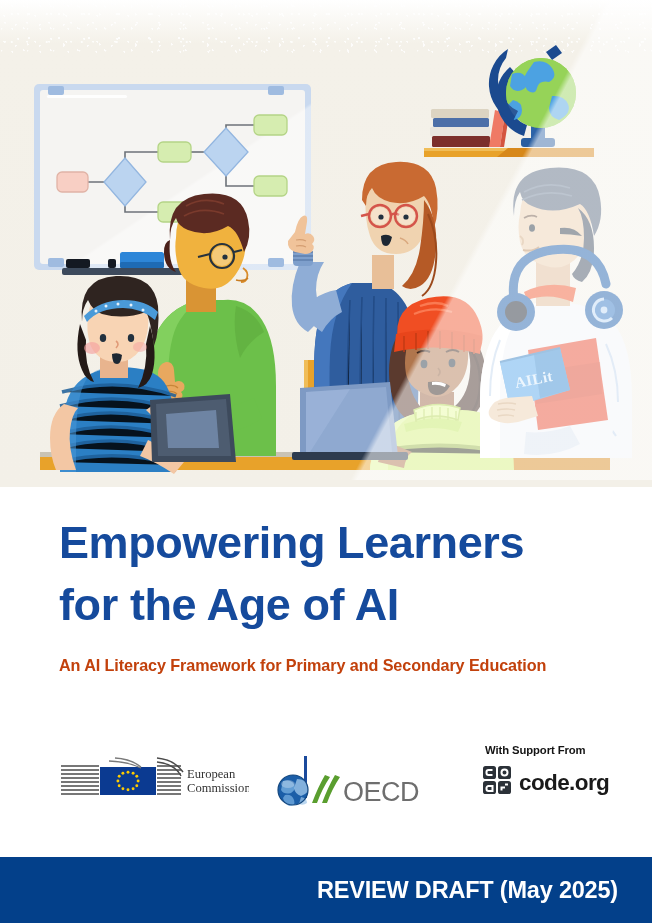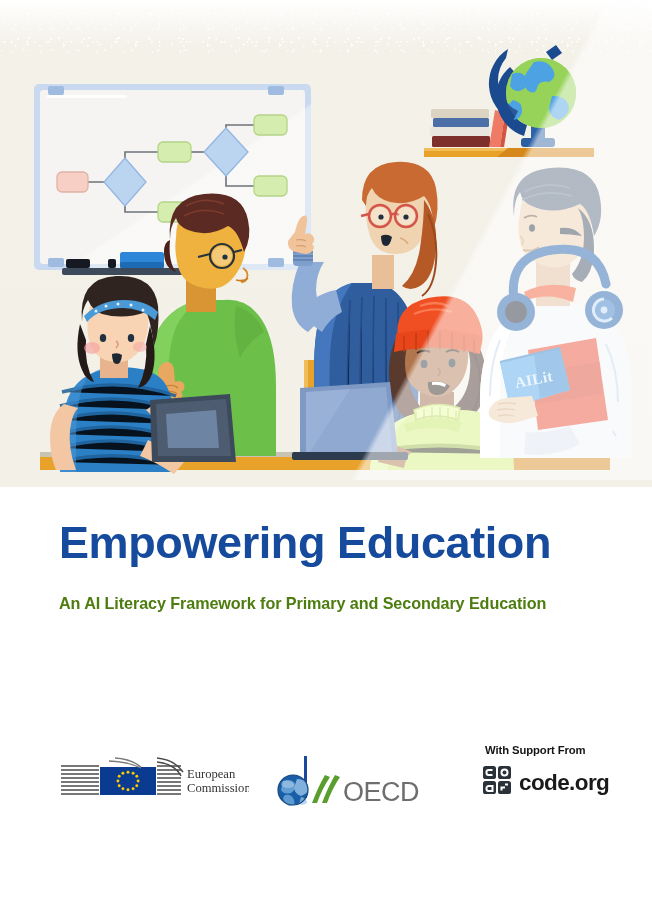--- a/index.html
+++ b/index.html
@@ -55,21 +55,21 @@
   .title-line {
     color: #154A9C;
     font-size: 45px;
     font-weight: bold;
     letter-spacing: -0.4px;
     line-height: 62px;
     white-space: nowrap;
   }
   .subtitle {
     margin-top: 20px;
-    color: #4d7c0f;
+    color: #c2410c;
     font-size: 16.2px;
     font-weight: bold;
     letter-spacing: -0.1px;
     white-space: nowrap;
   }
 
   
   .logo-row { position: absolute; left: 59px; top: 744px; width: 545px; height: 72px; }
   .ec-logo { position: absolute; left: 0; top: 10px; text-align: center; }
   .divider-bar {
@@ -427,21 +427,22 @@
           </g>
         </g>
 
       </g>
     </svg>
 
     <div class="hero-diag"></div>
   </div>
 
   <div class="title-block">
-    <div class="title-line">Empowering Education</div>
+    <div class="title-line">Empowering Learners</div>
+    <div class="title-line">for the Age of AI</div>
     <div class="subtitle">An AI Literacy Framework for Primary and Secondary Education</div>
   </div>
 
   <div class="logo-row">
 
     <div class="ec-logo">
       <svg width="190" height="50" viewBox="0 0 190 50">
 
         <g stroke="#4a4a4a" stroke-width="1.5">
           <path d="M2 12 h38"></path>
@@ -526,14 +527,17 @@
             <path d="M9.5 21 v6 h-4 a2 2 0 0 1 -2 -2 v-1 a2 2 0 0 1 2 -2 h4" stroke="#ffffff" stroke-width="2" fill="none"></path>
             <path d="M18.5 26.5 v-3 h3.5 M22 20.5 h3" stroke="#ffffff" stroke-width="2" fill="none"></path>
           </g>
           <text x="36" y="26" font-family="Liberation Sans, sans-serif" font-size="22.5" font-weight="bold" fill="#1A1A1A" letter-spacing="-0.6">code.org</text>
         </svg>
       </div>
     </div>
 
   </div>
 
+  <div class="banner">
+    <div class="banner-text">REVIEW DRAFT (May 2025)</div>
+  </div>
 
 </div>
 
 </body></html>

